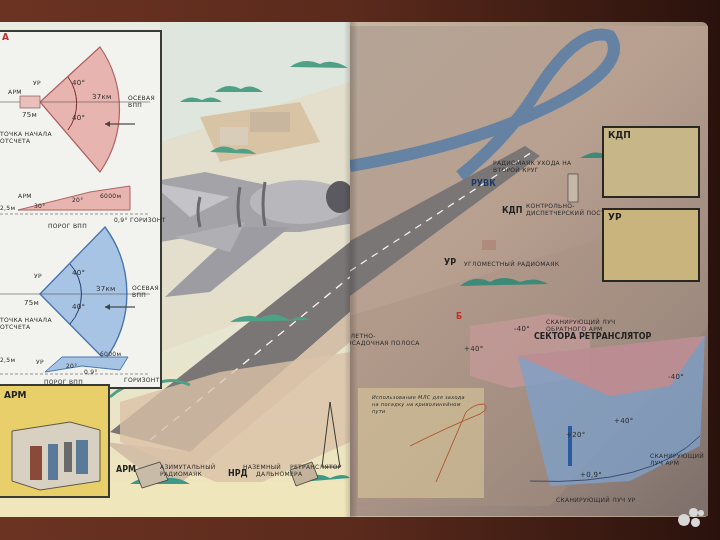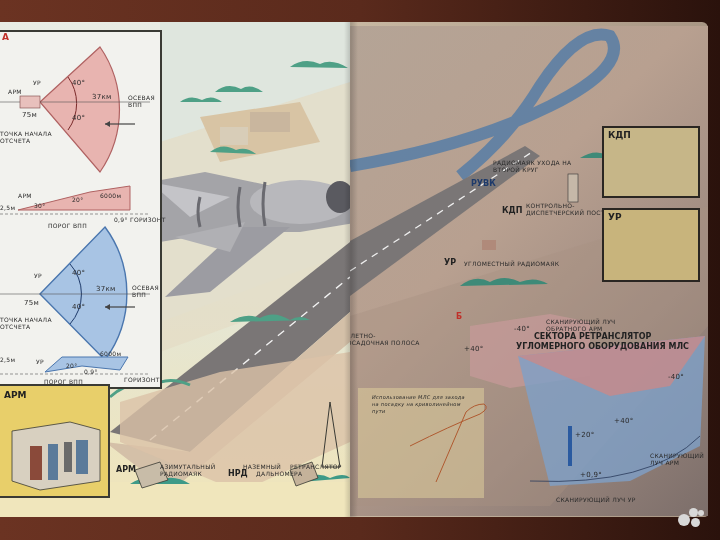--- a/index.html
+++ b/index.html
@@ -198,26 +198,25 @@
     <div class="kdp-box" style="left:252px;top:100px;">
       <span class="lbl-b" style="left:4px;top:2px;">КДП</span>
     </div>
     <div class="ur-box" style="left:252px;top:182px;">
       <span class="lbl-b" style="left:4px;top:2px;">УР</span>
     </div>
 
     <span class="lbl-b" style="left:106px;top:286px;font-size:8px;color:#c0302a;">Б</span>
     <span class="lbl" style="left:196px;top:292px;width:70px;">СКАНИРУЮЩИЙ ЛУЧ ОБРАТНОГО АРМ</span>
     <span class="lbl-b" style="left:184px;top:306px;font-size:8px;">СЕКТОРА РЕТРАНСЛЯТОР</span>
-    <span class="lbl-b" style="left:166px;top:316px;font-size:8px;">УГЛОМЕРНОГО ОБОРУДОВАНИЯ МЛС</span>
     <span class="lbl" style="left:114px;top:320px;font-size:7px;">+40°</span>
     <span class="lbl" style="left:164px;top:300px;font-size:7px;">-40°</span>
     <span class="lbl" style="left:318px;top:348px;font-size:7px;">-40°</span>
     <span class="lbl" style="left:264px;top:392px;font-size:7px;">+40°</span>
-    <span class="lbl" style="left:225px;top:406px;font-size:7px;">+20°</span>
+    <span class="lbl" style="left:216px;top:406px;font-size:7px;">+20°</span>
     <span class="lbl" style="left:230px;top:446px;font-size:7px;text-align:right;">+0,9°</span>
     <span class="lbl" style="left:300px;top:426px;width:50px;">СКАНИРУЮЩИЙ ЛУЧ АРМ</span>
     <span class="lbl" style="left:206px;top:470px;">СКАНИРУЮЩИЙ ЛУЧ УР</span>
   </div>
 
   <div class="fold"></div>
 </div>
 
 <div class="avito">
   <span class="avito-dots">

